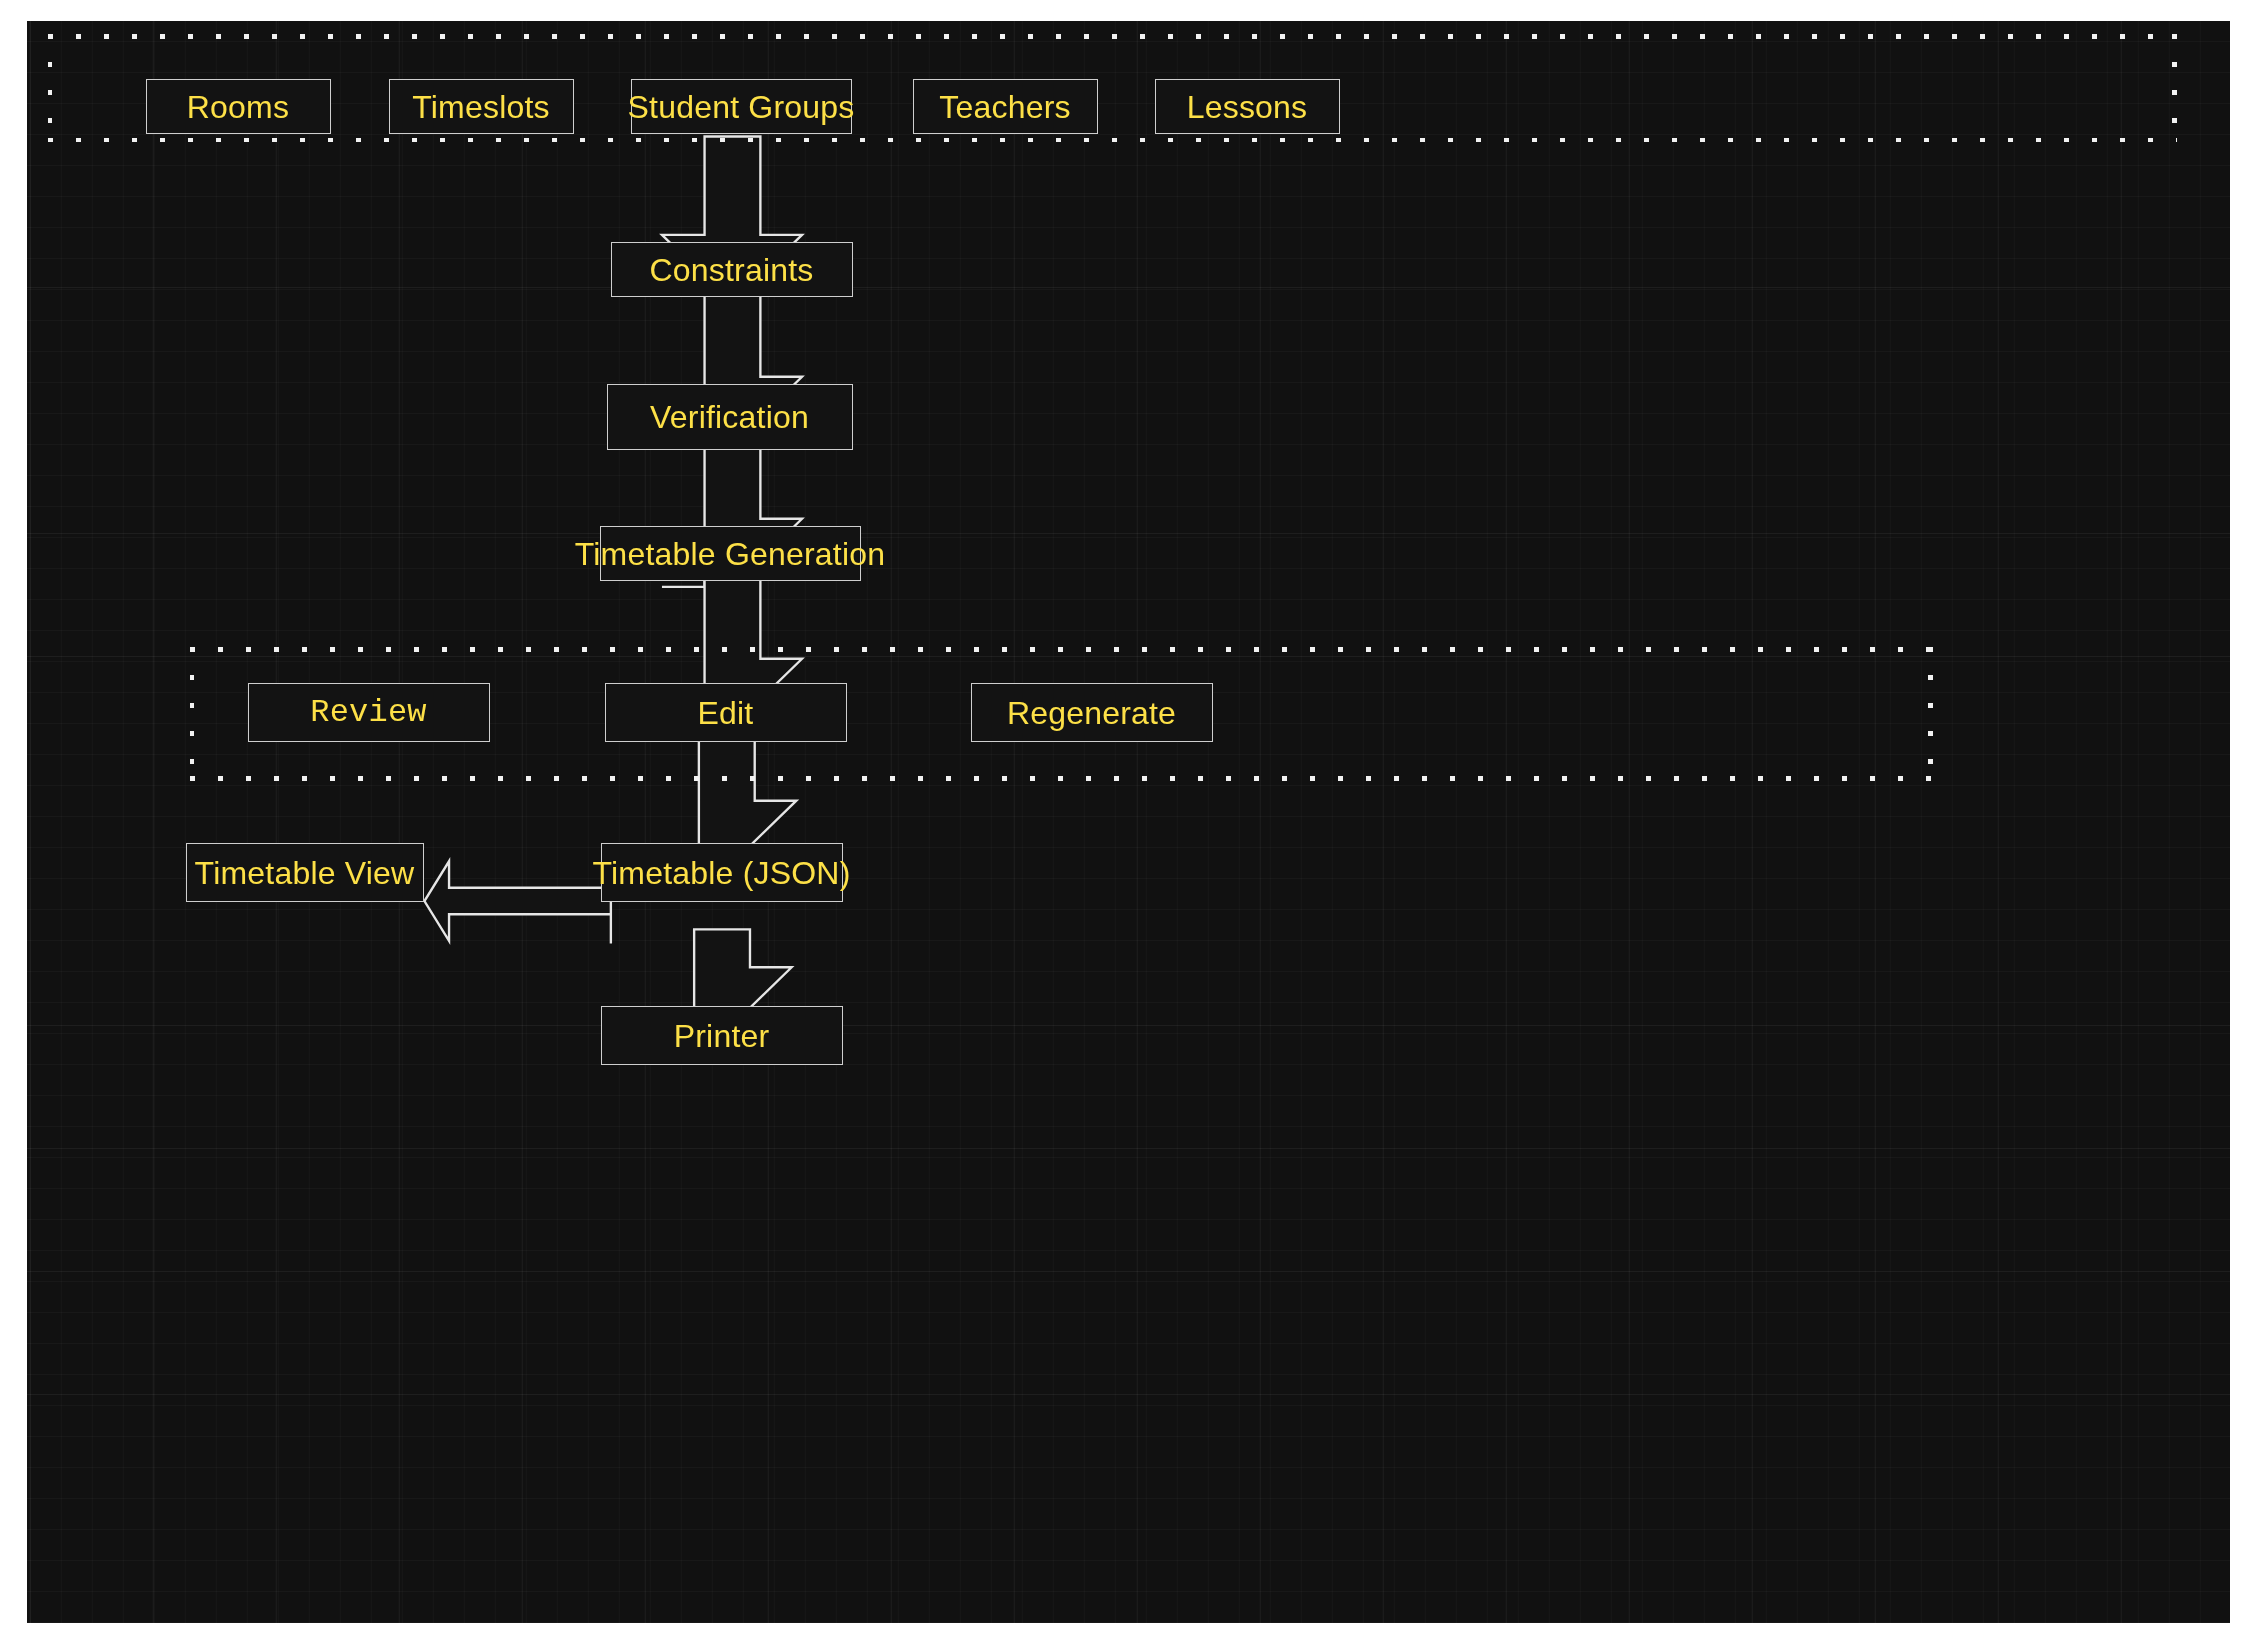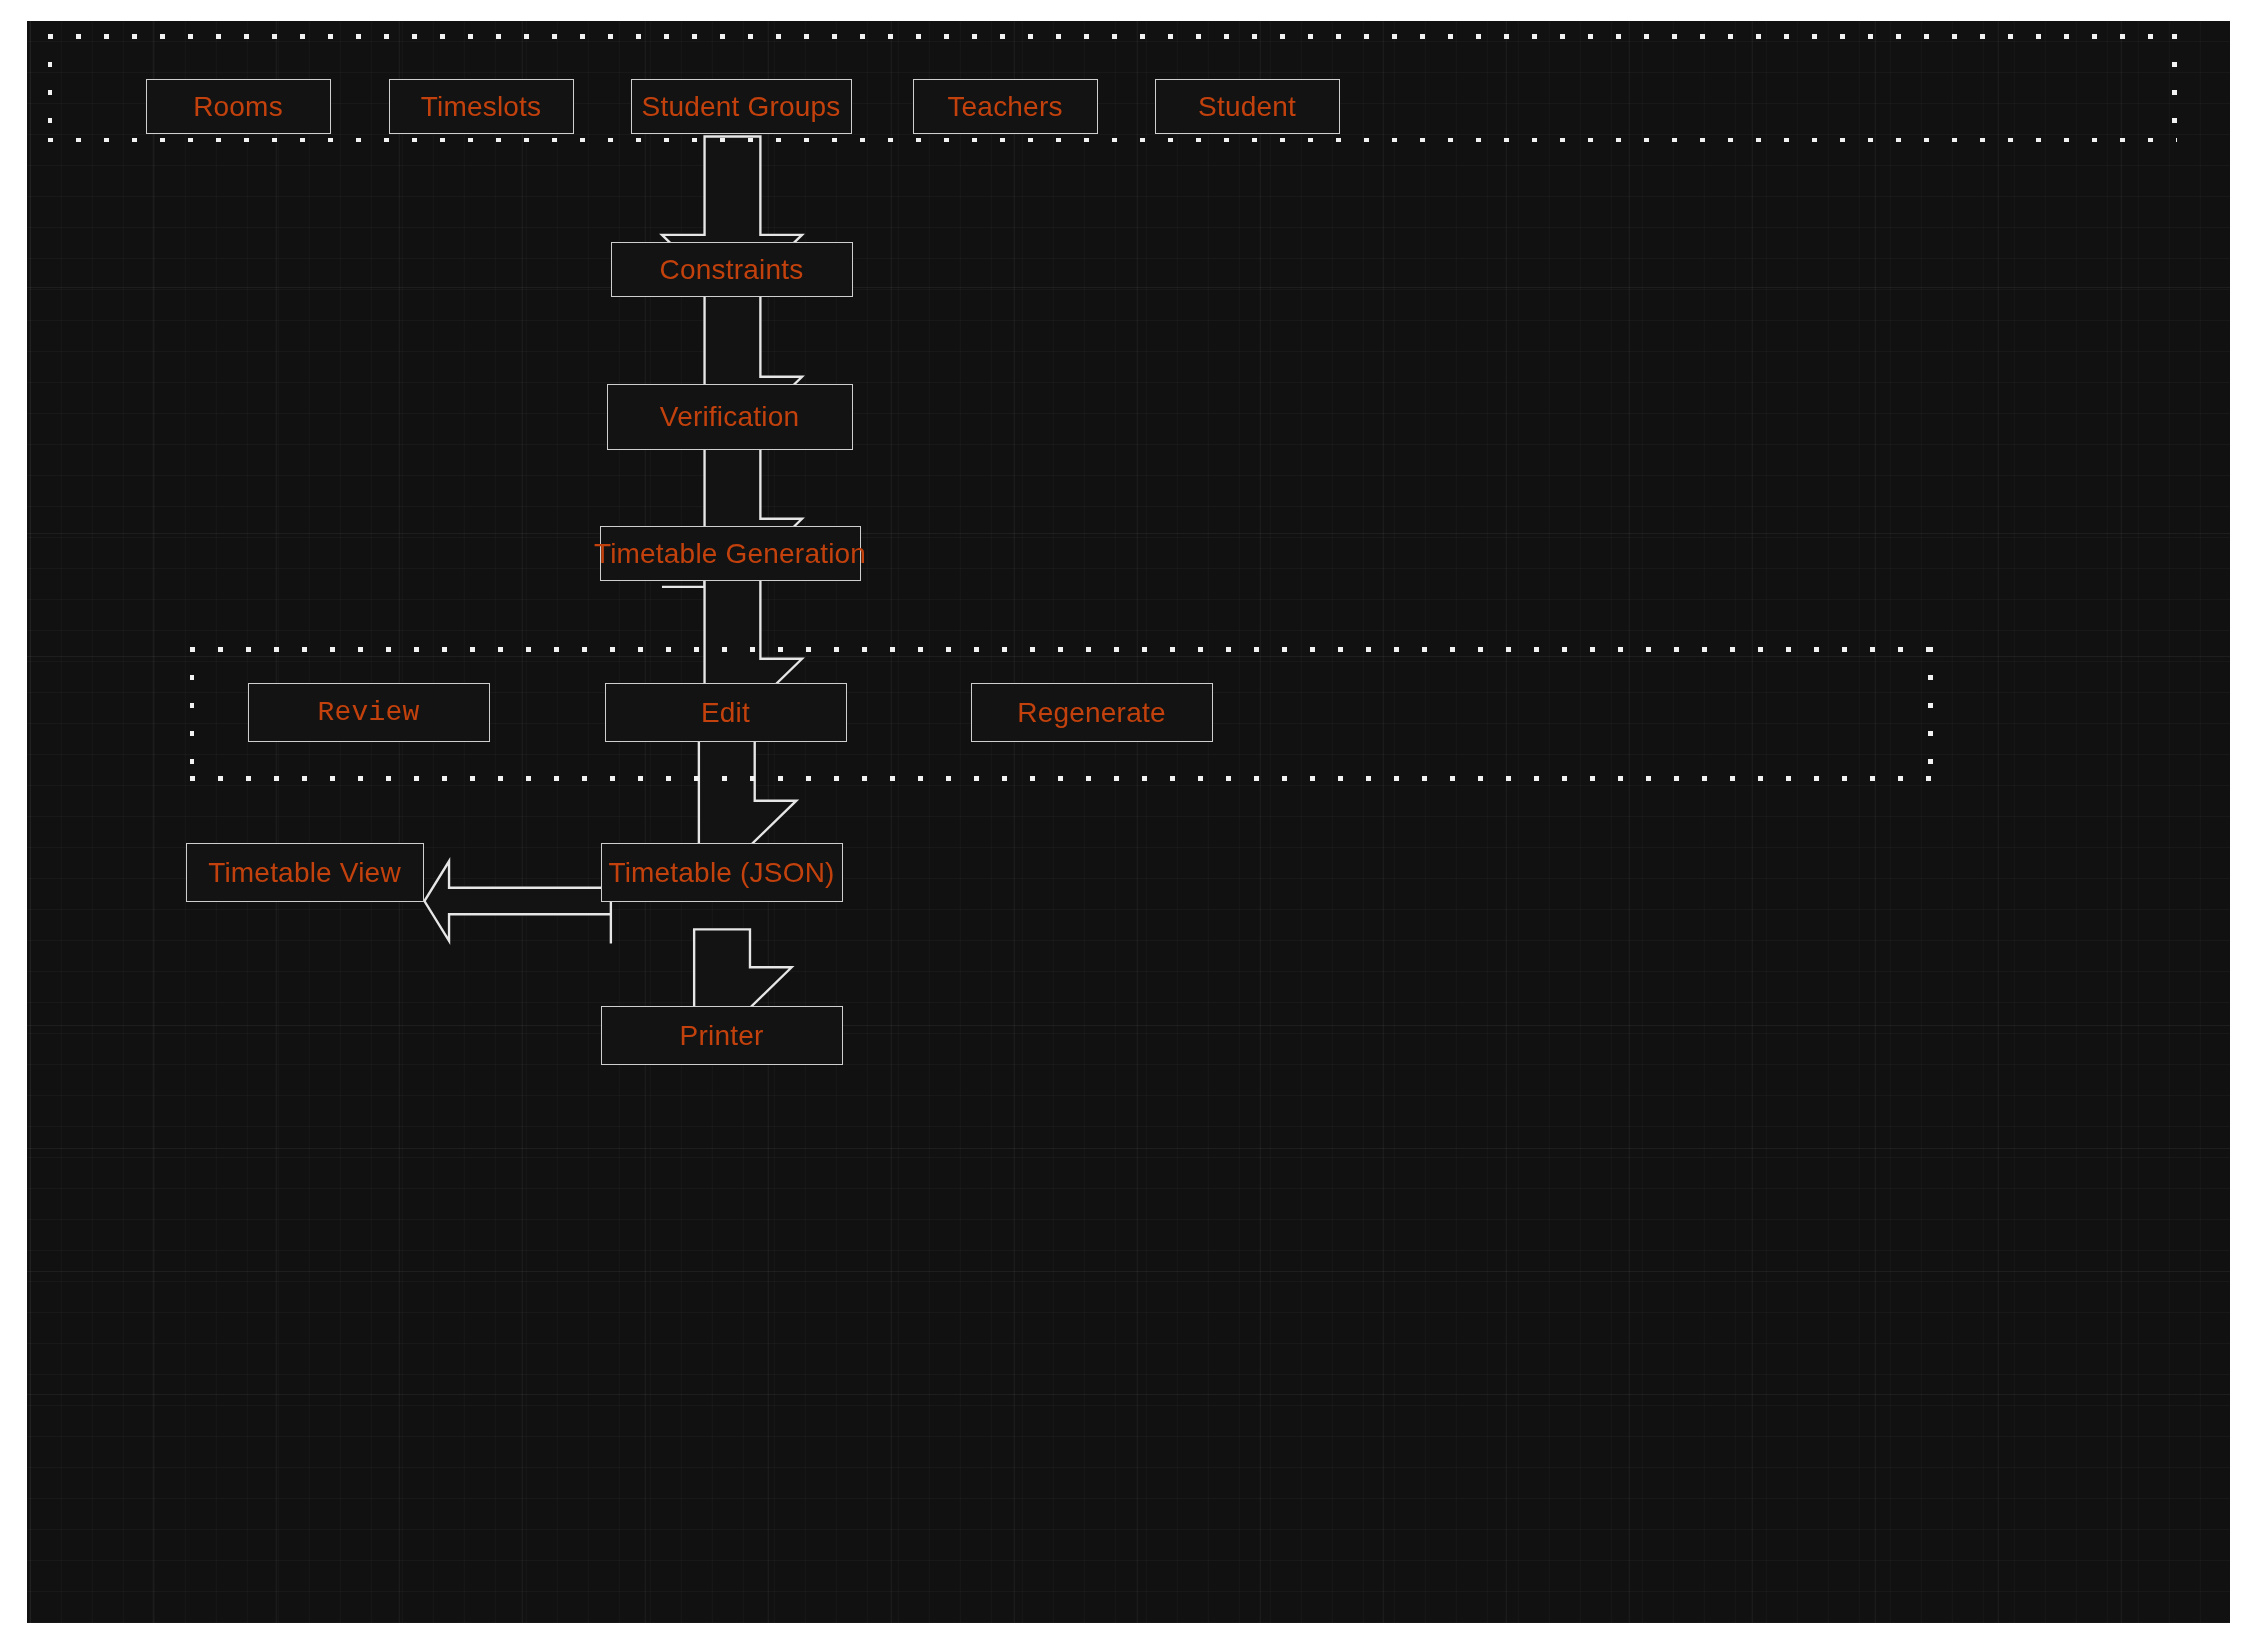--- a/index.html
+++ b/index.html
@@ -59,22 +59,22 @@
         #f2f2f2 0px, #f2f2f2 4.7px,
         transparent 4.7px, transparent 28px);
   }
 
   
   .node {
     position: absolute;
     box-sizing: border-box;
     background: #131313;
     border: 1.9px solid #cfcfcf;
-    color: #c2410c;
-    font-size: 28px;
+    color: #fde047;
+    font-size: 32px;
     line-height: 1;
     display: flex;
     align-items: center;
     justify-content: center;
     letter-spacing: 0.2px;
     white-space: nowrap;
   }
 
   
   #arrows {
@@ -127,21 +127,21 @@
   <div class="node" style="left:362px; top:58px; width:185px; height:55px;">
     <span>Timeslots</span>
   </div>
   <div class="node" style="left:604px; top:58px; width:221px; height:55px;">
     <span>Student Groups</span>
   </div>
   <div class="node" style="left:886px; top:58px; width:185px; height:55px;">
     <span>Teachers</span>
   </div>
   <div class="node" style="left:1128px; top:58px; width:185px; height:55px;">
-    <span>Student</span>
+    <span>Lessons</span>
   </div>
 
   <div class="node" style="left:584px; top:221px; width:242px; height:55px;">
     <span>Constraints</span>
   </div>
 
   <div class="node" style="left:580px; top:363px; width:246px; height:66px;">
     <span>Verification</span>
   </div>
 

